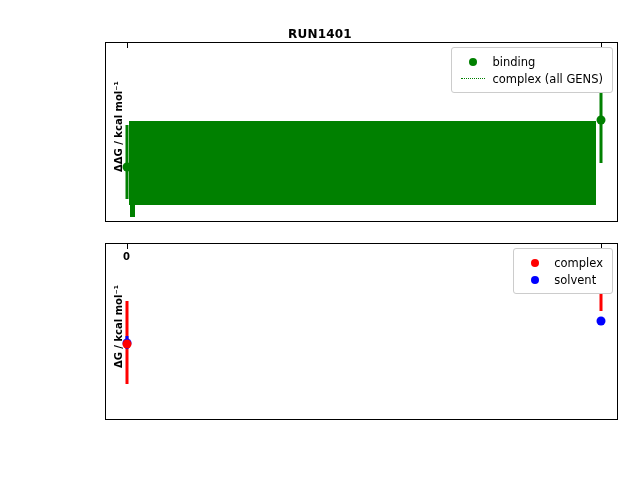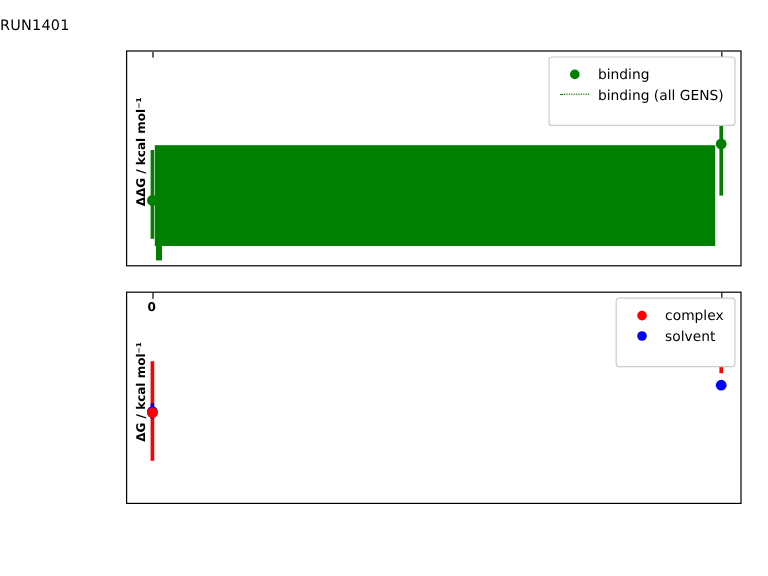--- a/index.html
+++ b/index.html
@@ -17,24 +17,25 @@
     position: relative;
     width: 640px;
     height: 480px;
     background: #ffffff;
   }
 
   
   .fig-title {
     position: absolute;
     left: 0;
-    top: 14px;
+    top: 27px;
     width: 640px;
+    text-align: center;
     font-size: 12px;
-    font-weight: normal;
+    font-weight: bold;
     color: #000000;
     letter-spacing: 0.2px;
   }
 
   
   .axes {
     position: absolute;
     box-sizing: border-box;
     border: 1.6px solid #000000;
     background: #ffffff;
@@ -103,21 +104,21 @@
     position: absolute;
   }
 
   
   .legend {
     position: absolute;
     box-sizing: border-box;
     background: #ffffff;
     border: 1px solid #cccccc;
     border-radius: 3px;
-    padding: 5px 9px 17px 8px;
+    padding: 5px 9px 5px 8px;
     font-size: 11px;
     color: #000000;
   }
   #legend-top    { right: 4px; top: 4px; }
   #legend-bottom { right: 4px; top: 4px; }
   .legend-row {
     display: flex;
     align-items: center;
     height: 17px;
     white-space: nowrap;
@@ -193,21 +194,21 @@
       <div class="legend-row">
         <span class="legend-key">
           <span class="key-dot" style="background:#008000"></span>
         </span>
         <span class="legend-label">binding</span>
       </div>
       <div class="legend-row">
         <span class="legend-key">
           <span class="key-dash"></span>
         </span>
-        <span class="legend-label">binding (all GENS)</span>
+        <span class="legend-label">complex (all GENS)</span>
       </div>
     </div>
   <div style="position: absolute; left: 24.3182px; top: 162.283px; width: 5px; height: 12.0472px; background: rgb(0, 128, 0);"></div>
     </div>
 
   <div class="axes" id="axes-bottom">
 
     <div class="ytick-wrap" style="top:19.4px">
       <div class="ytick"></div>
 

